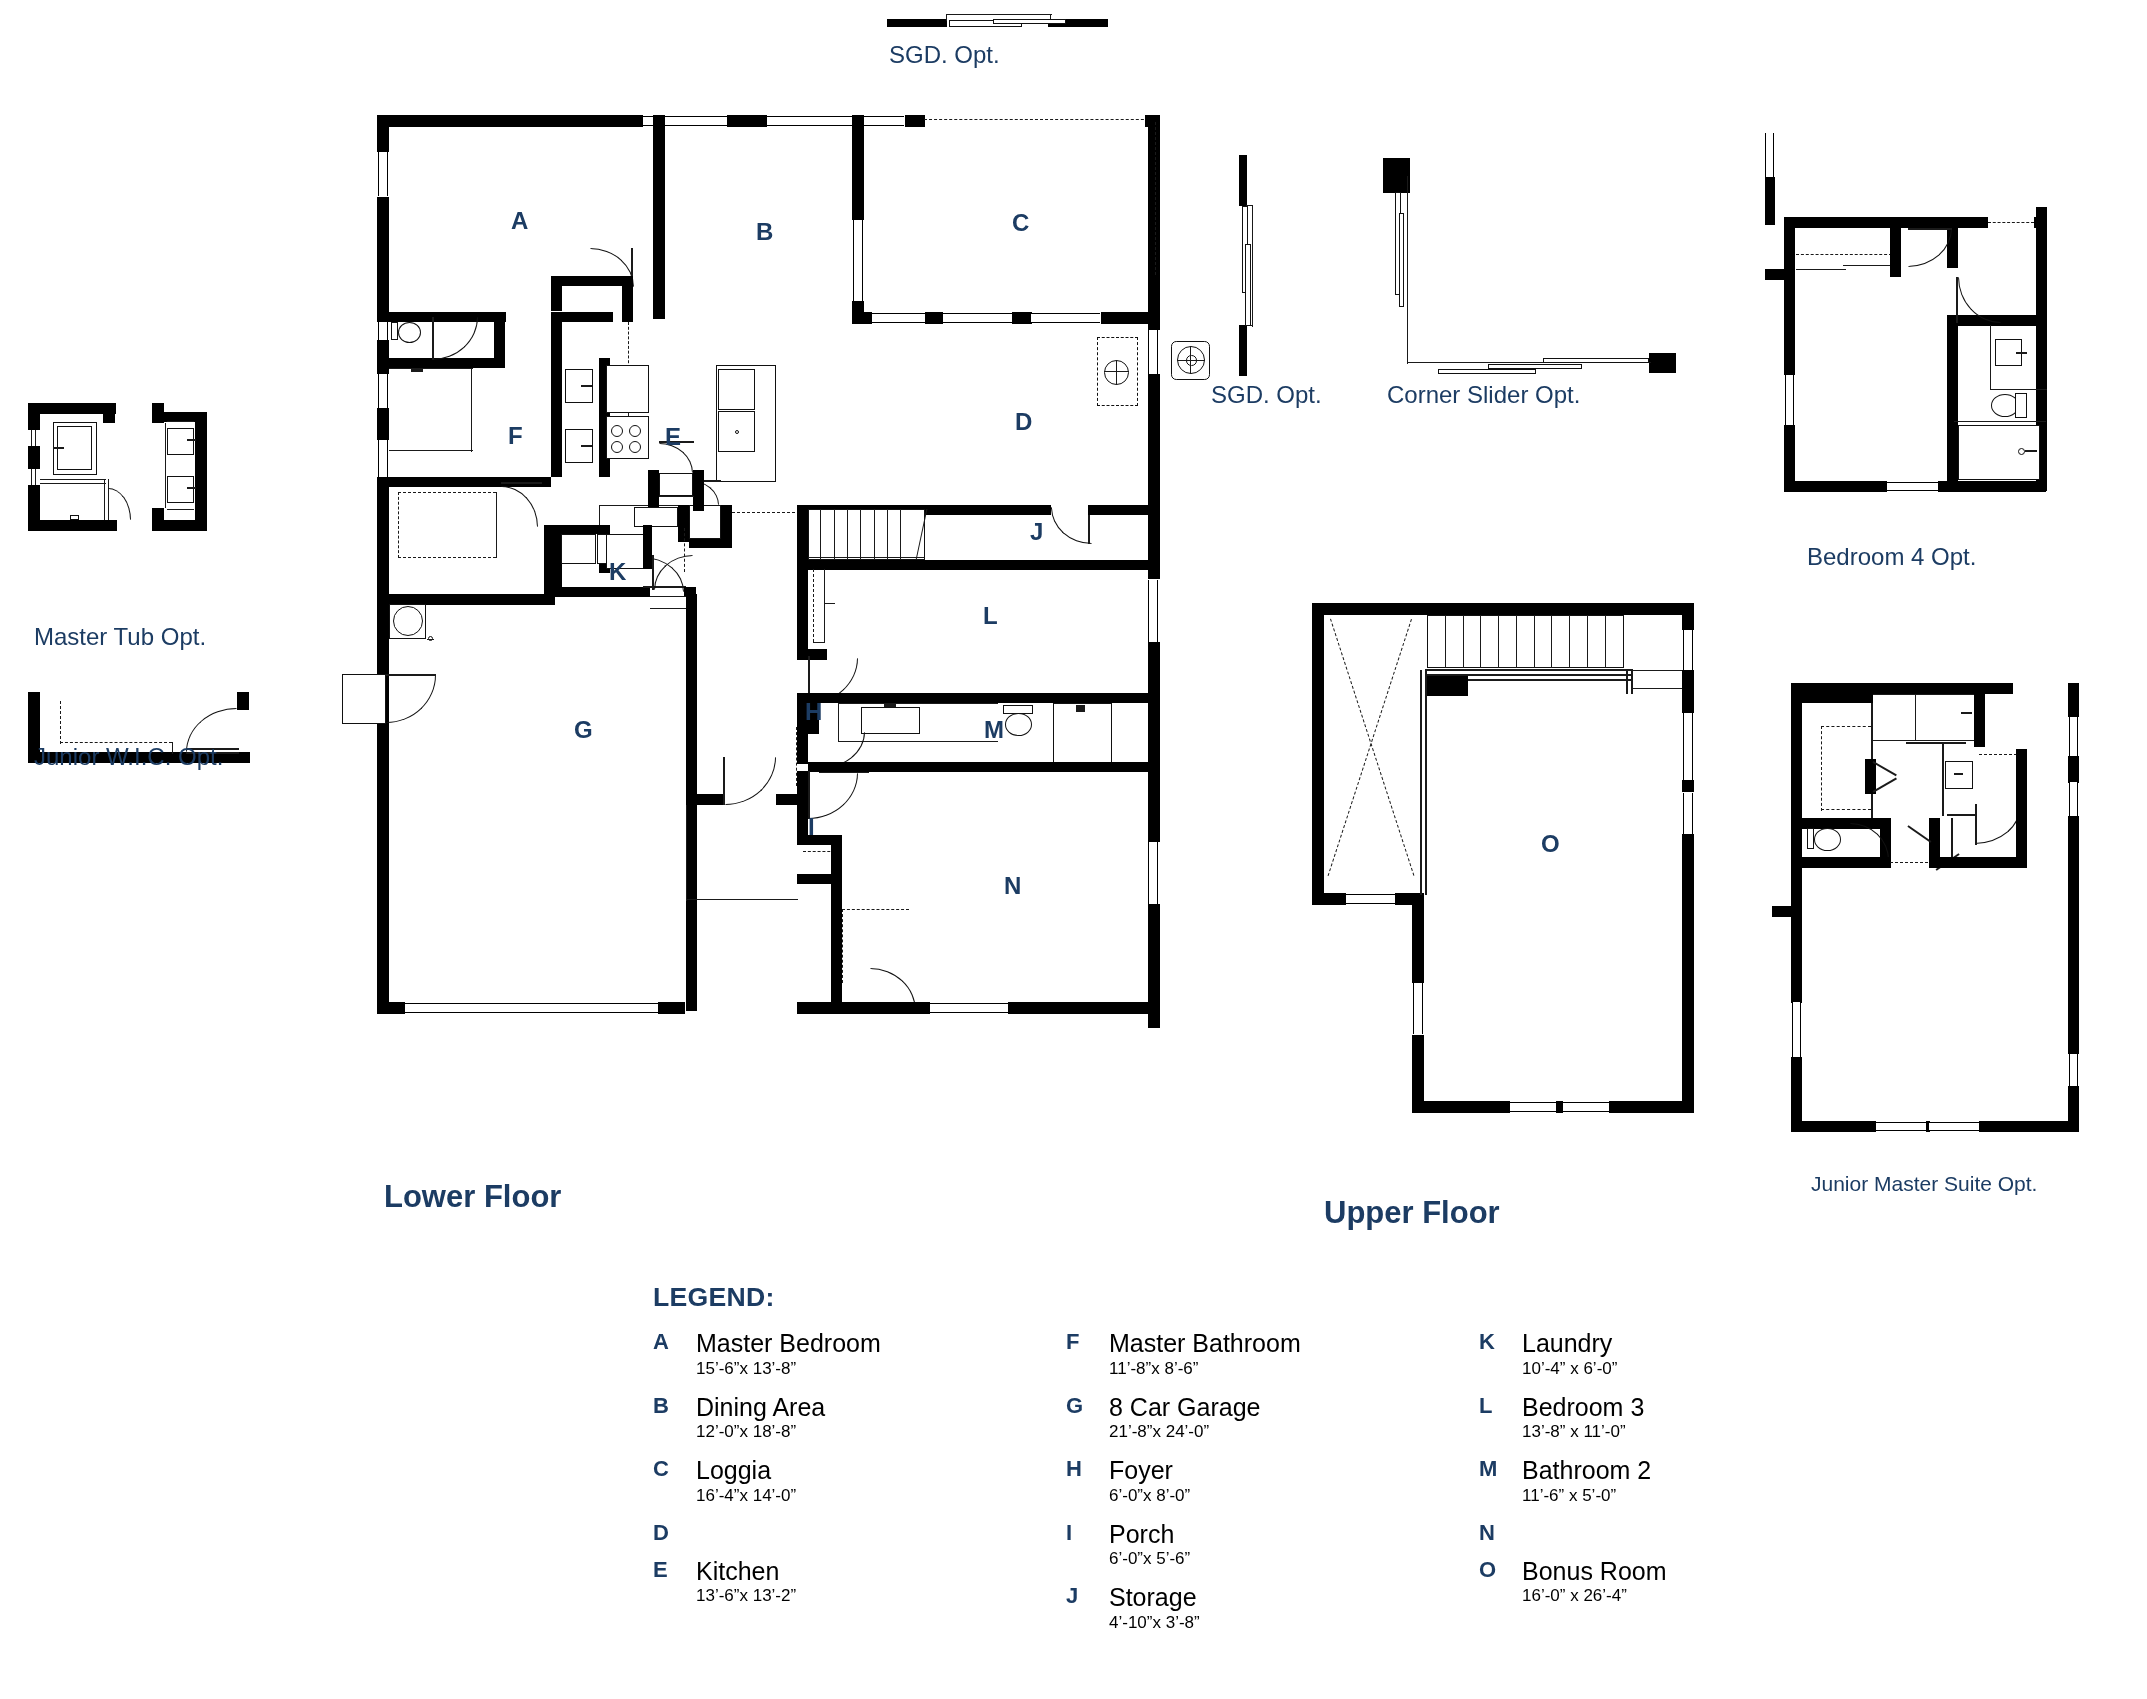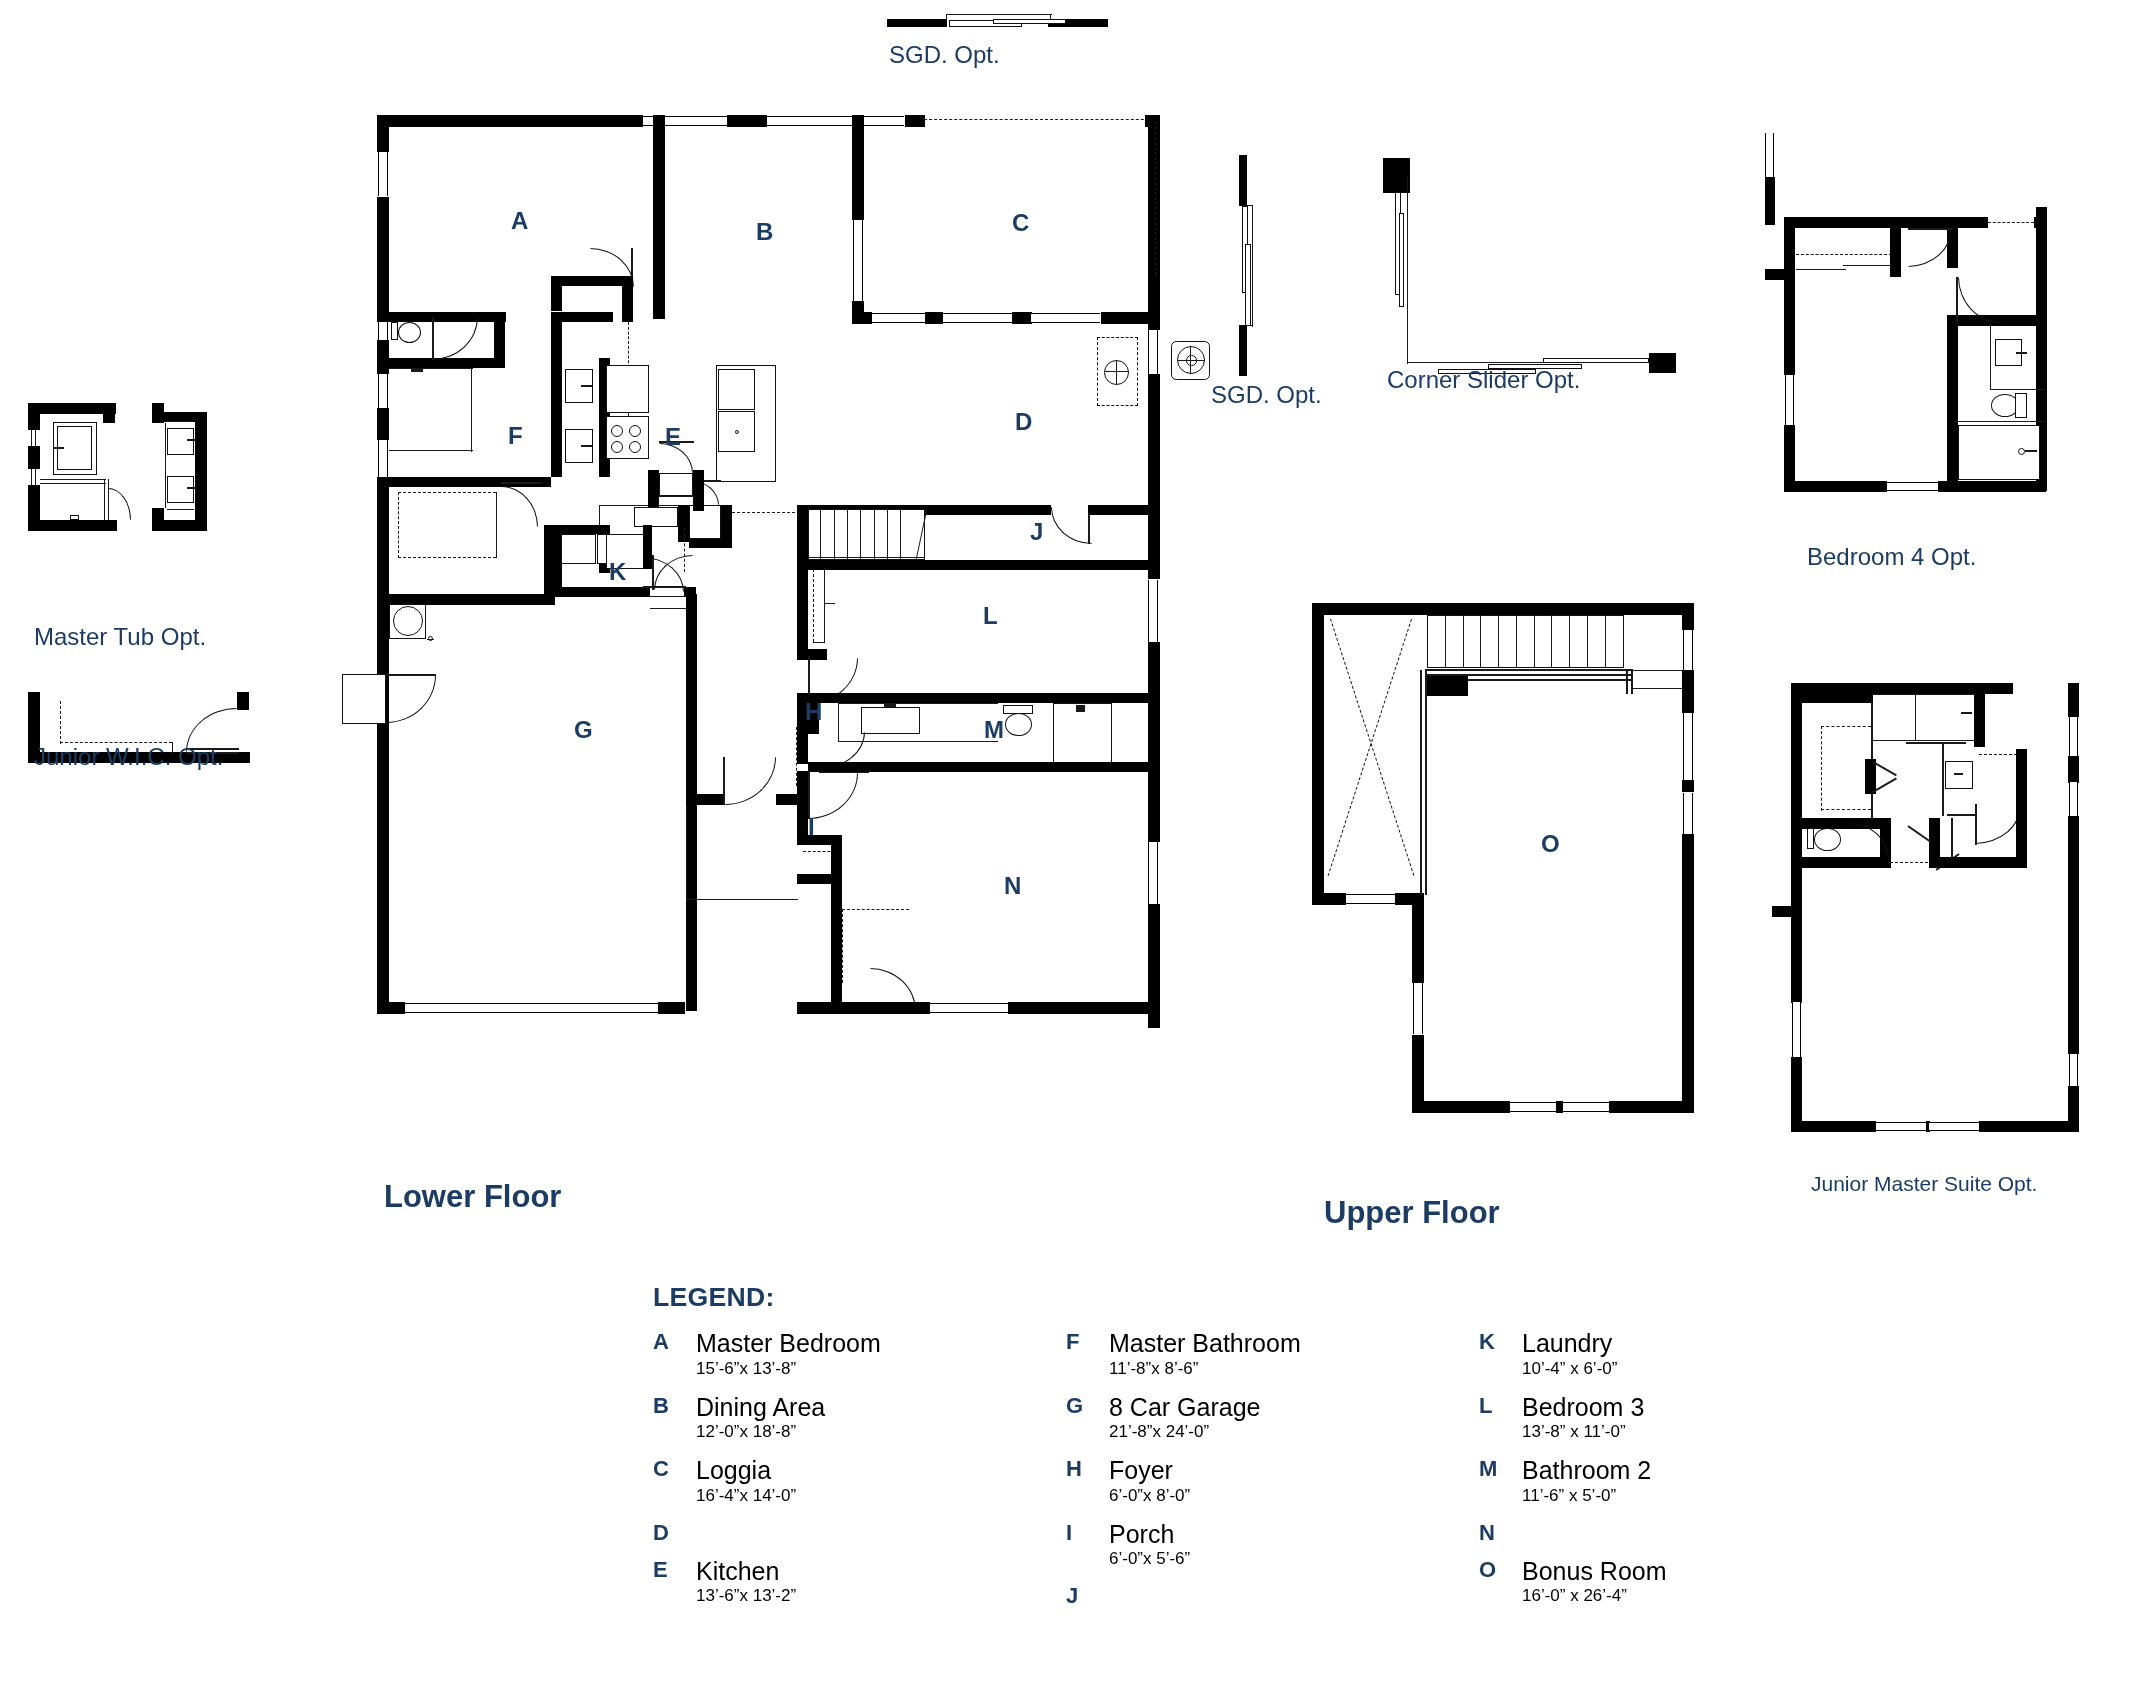--- a/index.html
+++ b/index.html
@@ -415,21 +415,21 @@
     <div class="w" style="left:0;top:0;width:26.6px;height:35px;"></div>
     <div class="w" style="left:266px;top:195px;width:26.6px;height:19.5px;"></div>
     <div class="ln" style="left:24px;top:17.7px;width:1.3px;height:188px;"></div>
     <div class="ln" style="left:24px;top:204px;width:244px;height:1.3px;"></div>
     <div class="boxthin" style="left:11.5px;top:34px;width:6.2px;height:103px;"></div>
     <div class="boxthin" style="left:16px;top:55px;width:5.3px;height:94px;"></div>
     <div class="boxthin" style="left:55px;top:211px;width:98px;height:5.3px;"></div>
     <div class="boxthin" style="left:105px;top:206px;width:94px;height:5.3px;"></div>
     <div class="boxthin" style="left:160px;top:200px;width:106px;height:5.3px;"></div>
   </div>
-  <div class="cap" style="left:1387px;top:368px;">Corner Slider Opt.</div>
+  <div class="cap" style="left:1387px;top:383px;">Corner Slider Opt.</div>
 
   <div class="plan" style="left:1784px;top:226px;width:293px;height:293px;">
 
     <div class="w" style="left:-19.5px;top:-49px;width:10.6px;height:48px;"></div>
     <div class="win-v" style="left:-18.6px;top:-93px;width:8.9px;height:44px;"></div>
 
     <div class="w" style="left:0;top:-8.9px;width:204px;height:10.6px;"></div>
     <div class="dash-h" style="left:204px;top:-4.4px;width:46px;"></div>
     <div class="w" style="left:250px;top:-8.9px;width:12.4px;height:10.6px;"></div>
 
@@ -655,20 +655,24 @@
         </div>
         <div class="legend-row">
           <div class="legend-letter">I</div>
           <div class="legend-text">
             <div class="legend-name">Porch</div>
             <div class="legend-dim">6’-0”x 5’-6”</div>
           </div>
         </div>
         <div class="legend-row">
           <div class="legend-letter">J</div>
+          <div class="legend-text">
+            <div class="legend-name">Storage</div>
+            <div class="legend-dim">4’-10”x 3’-8”</div>
+          </div>
         </div>
       </div>
 
       <div class="legend-col">
         <div class="legend-row">
           <div class="legend-letter">K</div>
           <div class="legend-text">
             <div class="legend-name">Laundry</div>
             <div class="legend-dim">10’-4” x 6’-0”</div>
           </div>

